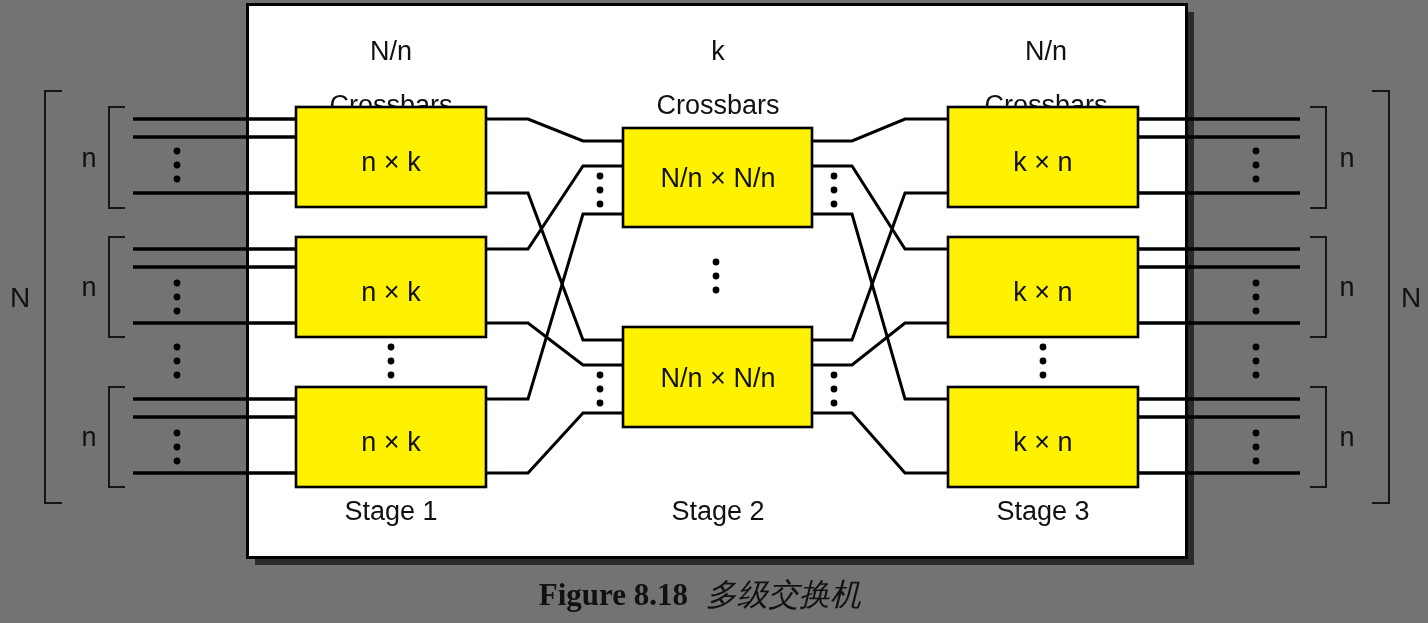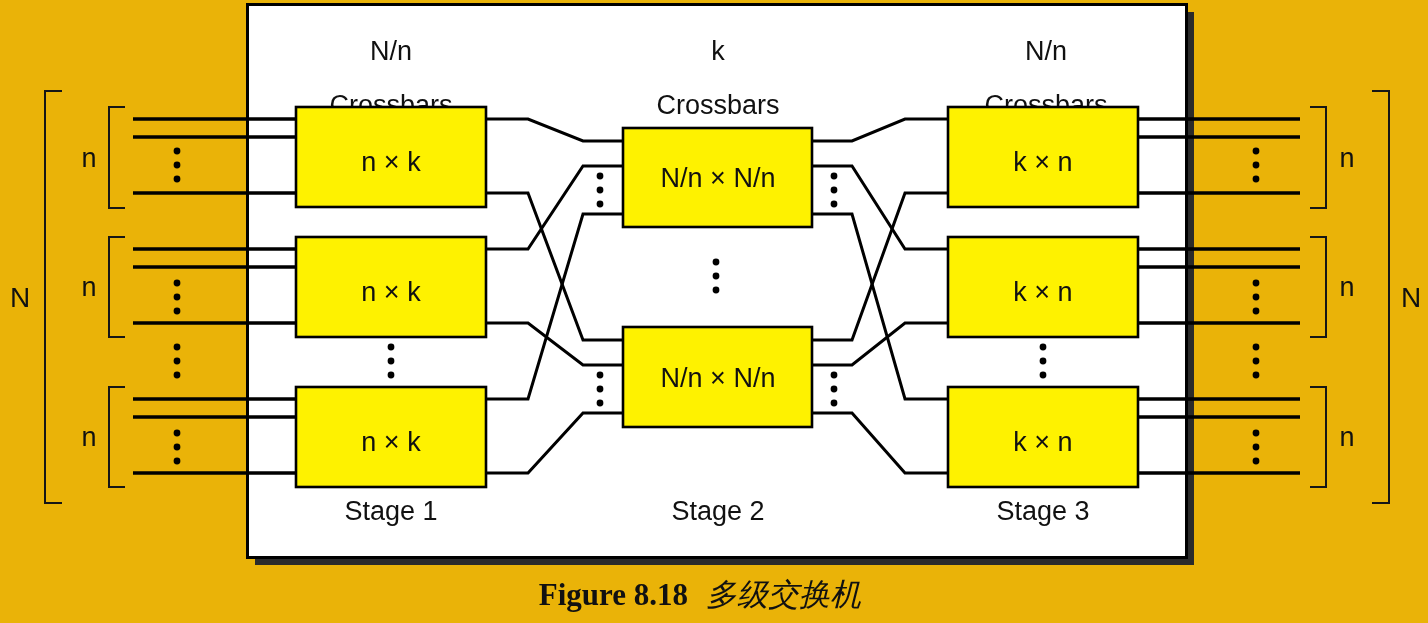--- a/index.html
+++ b/index.html
@@ -1,16 +1,16 @@
 <!DOCTYPE html>
 <html><head>
 <meta charset="utf-8">
 <style>
   html,body{margin:0;padding:0;background:#ffffff;}
-  .diagram-wrap{position:relative;width:1428px;height:623px;background:#eab308;overflow:hidden;}
+  .diagram-wrap{position:relative;width:1428px;height:623px;background:#737373;overflow:hidden;}
   svg{display:block;}
   text{fill:#111111;}
   .lbl{font-family:"Liberation Sans",sans-serif;font-size:27px;text-anchor:middle;}
   .lblN{font-family:"Liberation Sans",sans-serif;font-size:28px;text-anchor:middle;}
   .capfig{font-family:"Liberation Serif",serif;font-weight:700;font-size:31px;text-anchor:end;}
   .capcn{font-family:"Liberation Serif",serif;font-style:italic;font-size:31px;text-anchor:start;}
   .wire{stroke:#000000;stroke-width:3.5;}
   .link{stroke:#000000;stroke-width:3;fill:none;stroke-linejoin:miter;}
   .boxr{stroke:#000000;stroke-width:2.6;}
   .outer{fill:#ffffff;stroke:#000000;stroke-width:3;}

